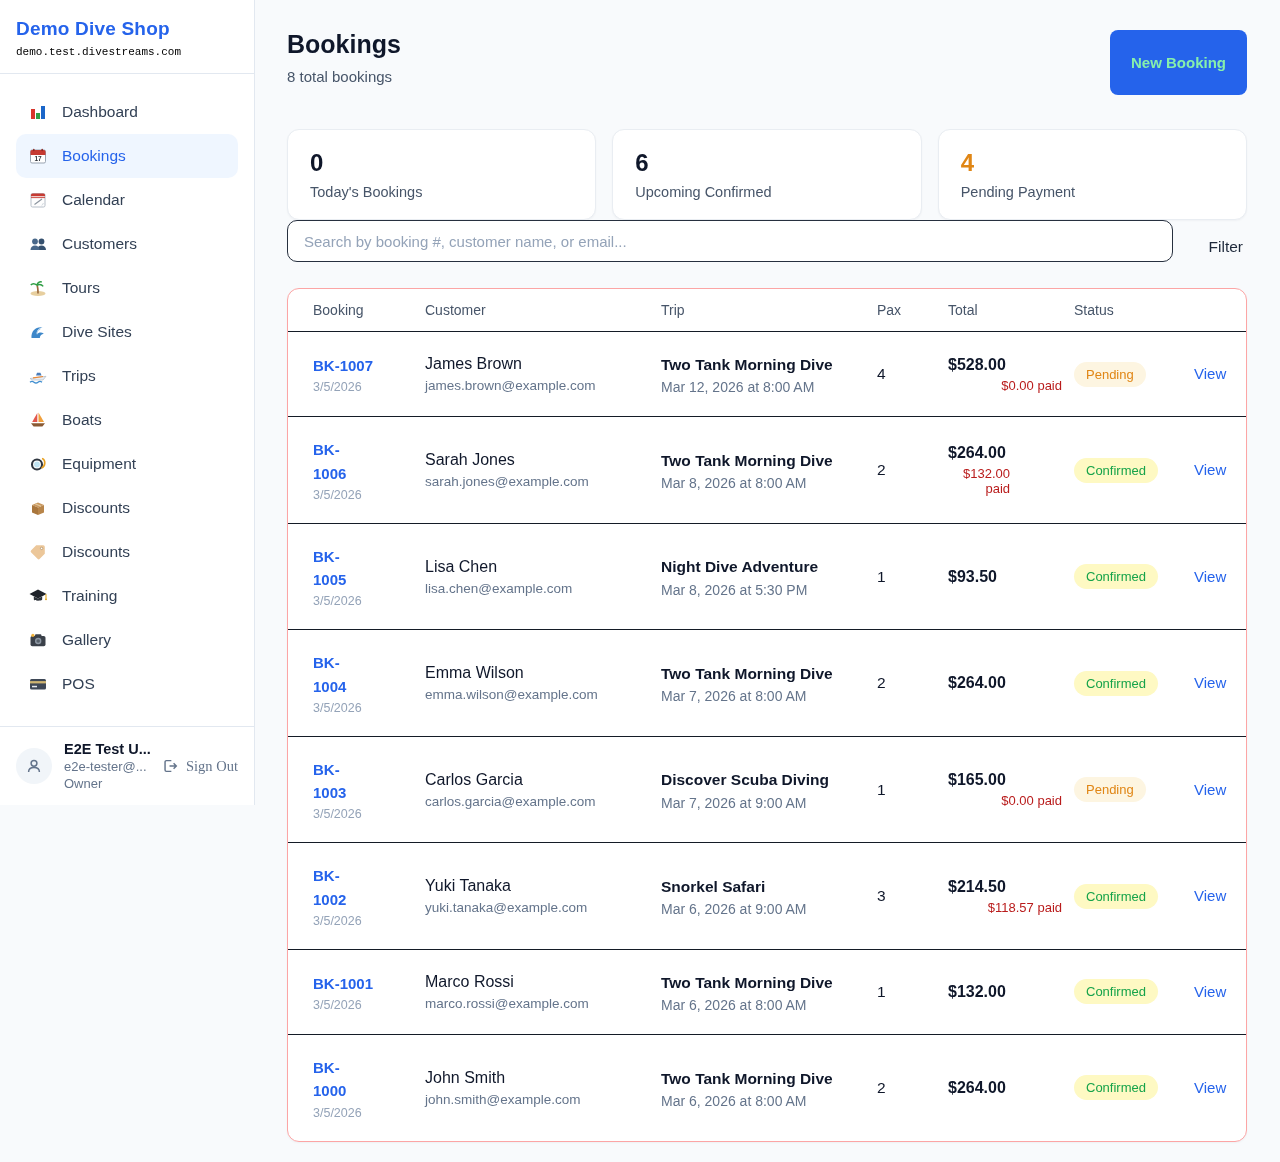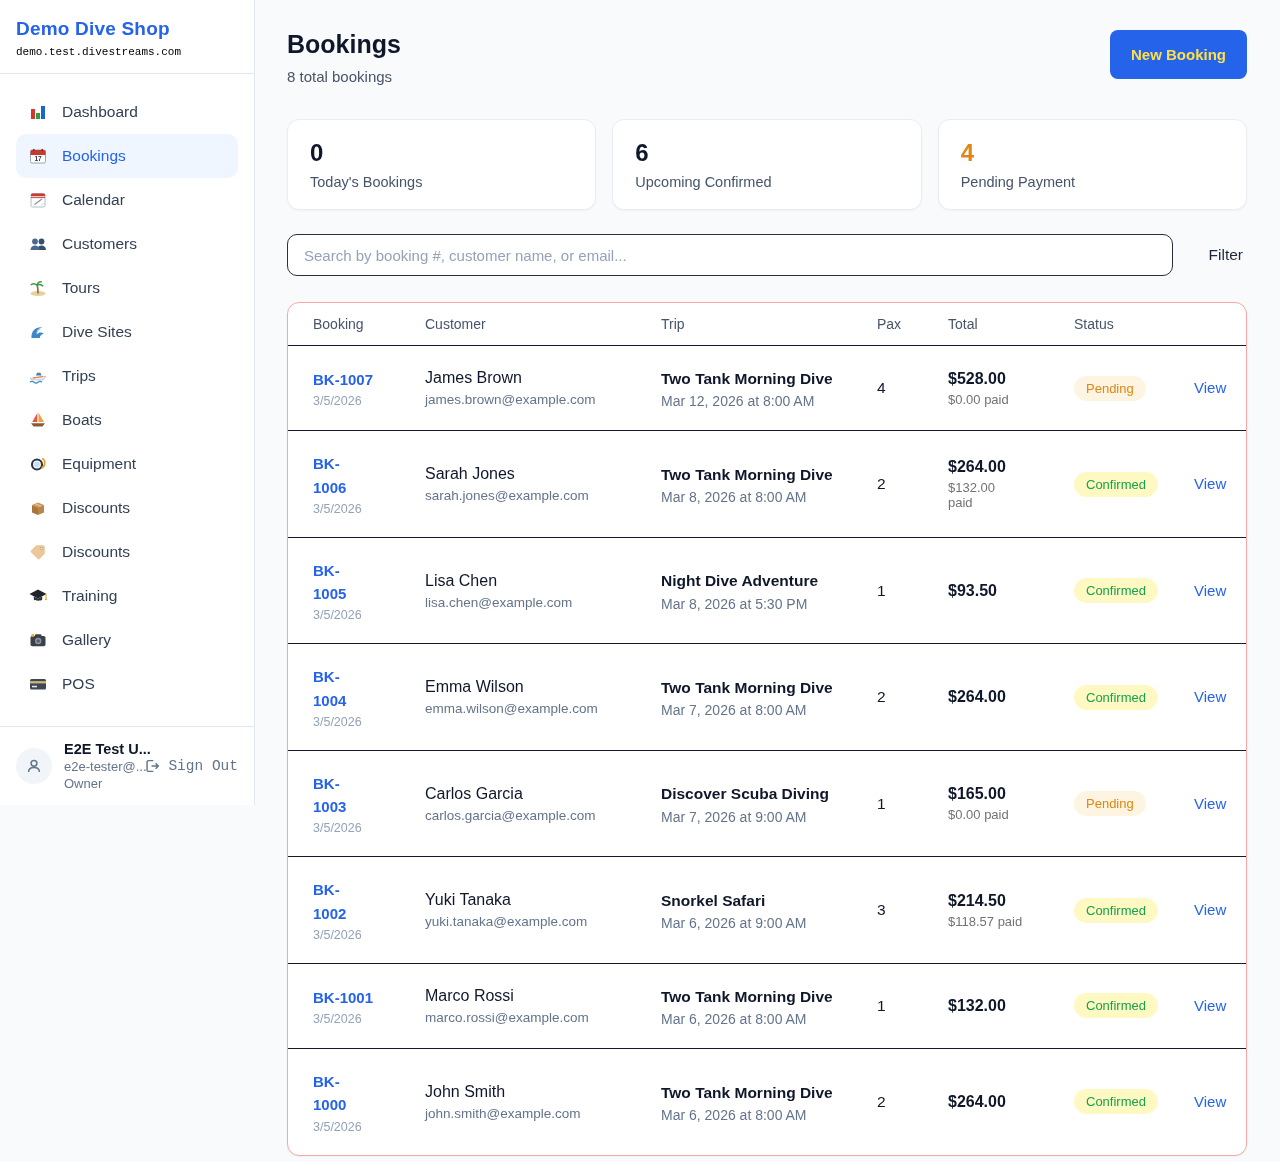--- a/index.html
+++ b/index.html
@@ -18,37 +18,37 @@
     border-radius:10px; color:#334155; font-size:15.5px; cursor:pointer; }
   .nav-item.active { background:#eff6ff; color:#2563eb; }
   .nav-item svg { width:20px; height:20px; flex-shrink:0; }
   .user-box { border-top:1px solid #e2e8f0; padding:14px 16px; display:flex; align-items:center; gap:12px; }
   .avatar { width:36px; height:36px; border-radius:50%; background:#f1f5f9; display:flex;
     align-items:center; justify-content:center; flex-shrink:0; }
   .user-meta { min-width:0; flex:1; }
   .user-name { font-size:14.5px; font-weight:bold; color:#0f172a; white-space:nowrap; }
   .user-email,.user-role { font-size:13px; color:#64748b; margin-top:2px; white-space:nowrap; }
   .signout { display:flex; align-items:center; gap:7px; color:#64748b; font-size:14.5px;
-    background:none; border:none; cursor:pointer; font-family:Liberation Mono, monospace; white-space:nowrap; }
+    background:none; border:none; cursor:pointer; font-family:Liberation Serif, serif; white-space:nowrap; }
   
   .main { flex:1; padding:30px 33px 30px 32px; min-width:0; }
   .page-head { display:flex; justify-content:space-between; align-items:flex-start; }
   .page-title { font-size:25px; font-weight:bold; color:#0f172a; }
   .page-sub { font-size:15px; color:#475569; margin-top:9px; }
-  .btn-primary { background:#2563eb; color:#fde047; border:none; border-radius:8px;
-    font-size:15px; font-weight:bold; padding:16px 21px; cursor:pointer; font-family:inherit; }
+  .btn-primary { background:#2563eb; color:#86efac; border:none; border-radius:8px;
+    font-size:15px; font-weight:bold; padding:24px 21px; cursor:pointer; font-family:inherit; }
   
   .stats { display:grid; grid-template-columns:1fr 1fr 1fr; gap:16px; margin-top:34px; }
   .stat-card { background:#fff; border:1px solid #e9edf2; border-radius:12px; padding:19px 22px;
     box-shadow:0 1px 2px rgba(15,23,42,.04); }
   .stat-value { font-size:24px; font-weight:bold; color:#0f172a; }
   .stat-value.orange { color:#e08615; }
   .stat-label { font-size:14.5px; color:#475569; margin-top:7px; }
   
-  .filter-row { display:flex; align-items:center; margin-top:24px; }
+  .filter-row { display:flex; align-items:flex-end; }
   .search-input { flex:1; height:42px; border:1px solid #27303f; border-radius:10px;
     padding:0 16px; font-size:15px; color:#0f172a; background:#fff; font-family:inherit; }
   .search-input::placeholder { color:#94a3b8; }
   .select-wrap { position:relative; margin-left:16px; }
   .status-select { appearance:none; -webkit-appearance:none; height:42px; width:144px;
     border:1px solid #27303f; border-radius:10px; padding:0 30px 0 14px; font-size:15px;
     color:#0f172a; background:#fff; font-family:inherit; cursor:pointer; }
   .select-wrap svg { position:absolute; right:10px; top:13px; width:15px; height:15px; pointer-events:none; }
   .filter-btn { margin-left:32px; background:none; border:none; font-size:15.5px; color:#1e293b;
     font-family:inherit; cursor:pointer; padding:6px 4px; }
@@ -64,21 +64,21 @@
   tbody tr + tr td { border-top:1px solid #141b26; }
   .bk { color:#2563eb; font-size:15px; font-weight:bold; text-decoration:none; cursor:pointer; line-height:1.55; }
   .bk.bk2 { display:inline-block; max-width:38px; }
   .bk-date { color:#94a3b8; font-size:12.5px; margin-top:3px; }
   .cust-name { font-size:16px; color:#0f172a; }
   .cust-email { font-size:13.5px; color:#64748b; margin-top:5px; }
   .trip-name { font-size:15.5px; font-weight:bold; color:#0f172a; max-width:172px; line-height:1.5; }
   .trip-date { font-size:14px; color:#64748b; margin-top:3px; }
   .pax { font-size:15.5px; color:#0f172a; }
   .total { font-size:16px; font-weight:bold; color:#0f172a; }
-  .paid { font-size:13px; color:#737373; margin-top:4px; }
+  .paid { font-size:13px; color:#b91c1c; margin-top:4px;text-align:right; }
   .paid.paid2 { max-width:62px; }
   .badge { display:inline-block; font-size:13px; padding:5px 12px; border-radius:999px; }
   .badge.pending { background:#fdf5e1; color:#e08615; }
   .badge.confirmed { background:#fef9c3; color:#16a34a; }
   .view { color:#2563eb; font-size:15px; text-decoration:none; cursor:pointer; }
 </style>
 </head>
 <body>
 
 <aside class="sidebar">

